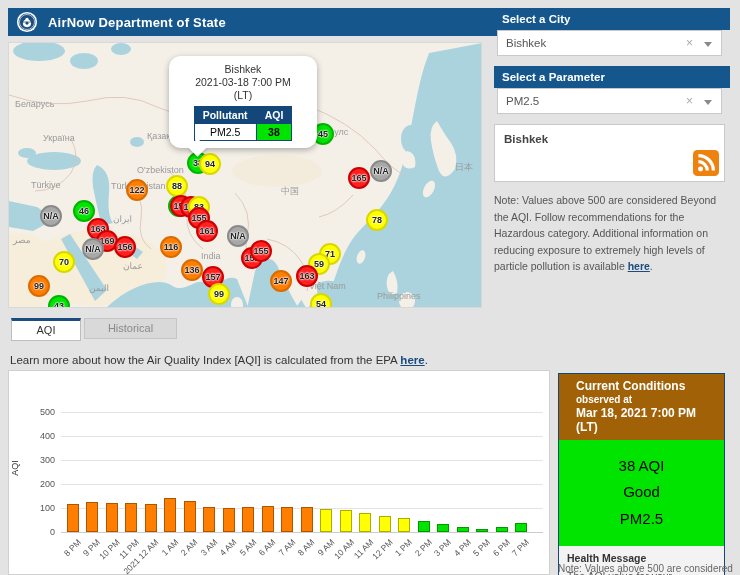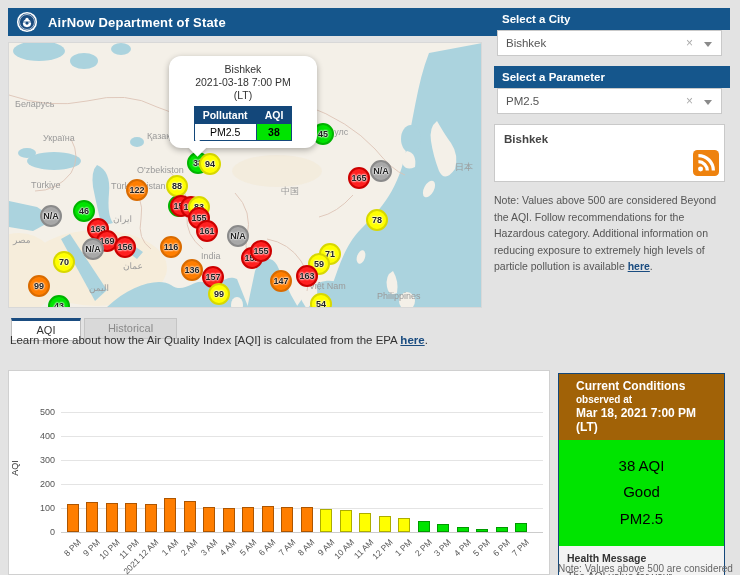--- a/index.html
+++ b/index.html
@@ -51,21 +51,21 @@
   .feed-box .rss { position:absolute; right:5px; bottom:5px; width:26px; height:26px; cursor:pointer; }
   .side-note { position:absolute; left:494px; top:192px; width:236px; font-size:10.5px; color:#555; line-height:1.58; }
   .side-note a, .learn a { color:#1a4c80; font-weight:bold; text-decoration:underline; cursor:pointer; }
 
   
   .tabs { position:absolute; left:11px; top:318px; height:23px; display:flex; }
   .tab { height:21px; line-height:19px; text-align:center; font-size:11px; color:#8a8a8a;
     background:#d9d9d9; border:1px solid #c5c5c5; margin-right:3px; cursor:pointer; }
   .tab.active { background:#fff; color:#333; border:1px solid #bdbdbd; border-top:3px solid #1a4c80;
     height:23px; line-height:18px; }
-  .learn { position:absolute; left:10px; top:334px; font-size:11.5px; color:#333; }
+  .learn { position:absolute; left:10px; top:354px; font-size:11.5px; color:#333; }
 
   
   .chart-panel { position:absolute; left:8px; top:370px; width:542px; height:205px;
     background:#fff; border:1px solid #d0d0d0; }
   .chart-title { position:absolute; left:0; top:9px; width:100%; text-align:center;
     font-size:13.5px; color:#555; }
   .ylab { position:absolute; left:-2px; top:92px; font-size:9px; color:#333; transform:rotate(-90deg); }
   .grid { position:absolute; left:52px; width:482px; height:1px; background:#e4e4e4; }
   .grid.zero { background:#cccccc; }
   .ytick { position:absolute; width:40px; text-align:right; font-size:9px; color:#555; }

